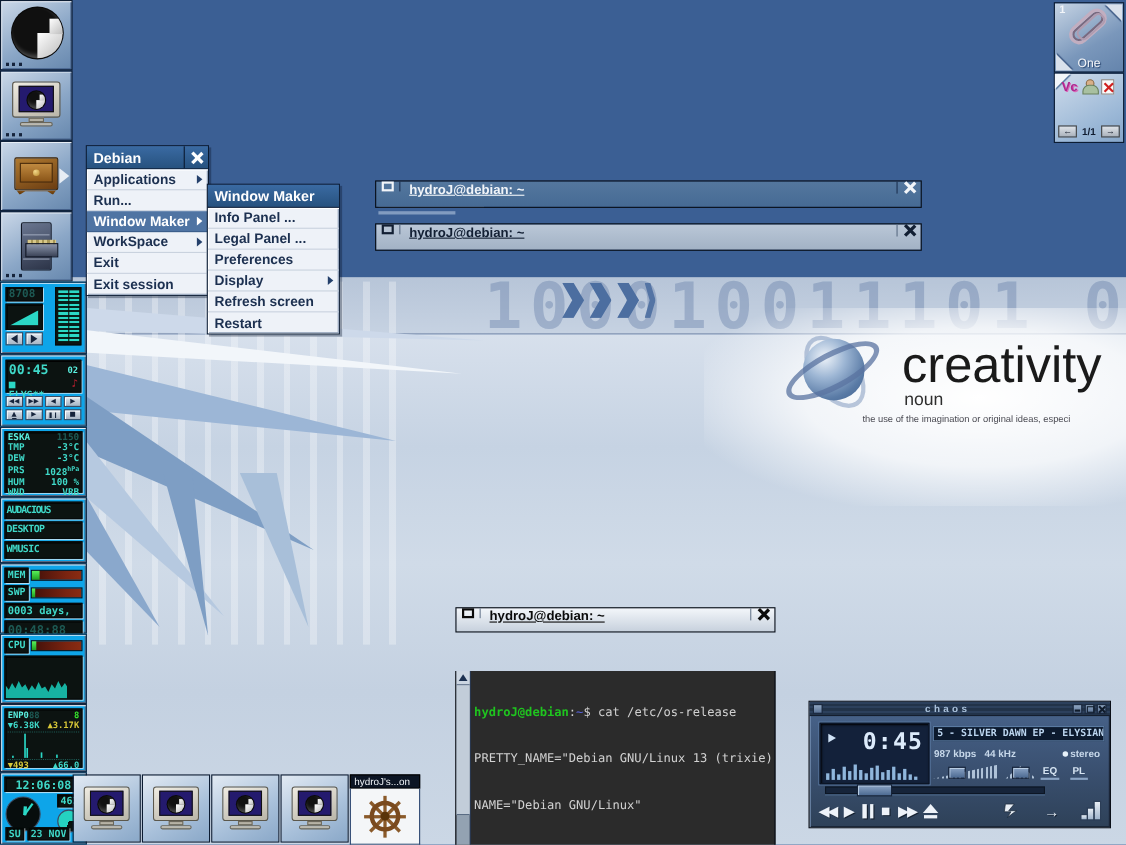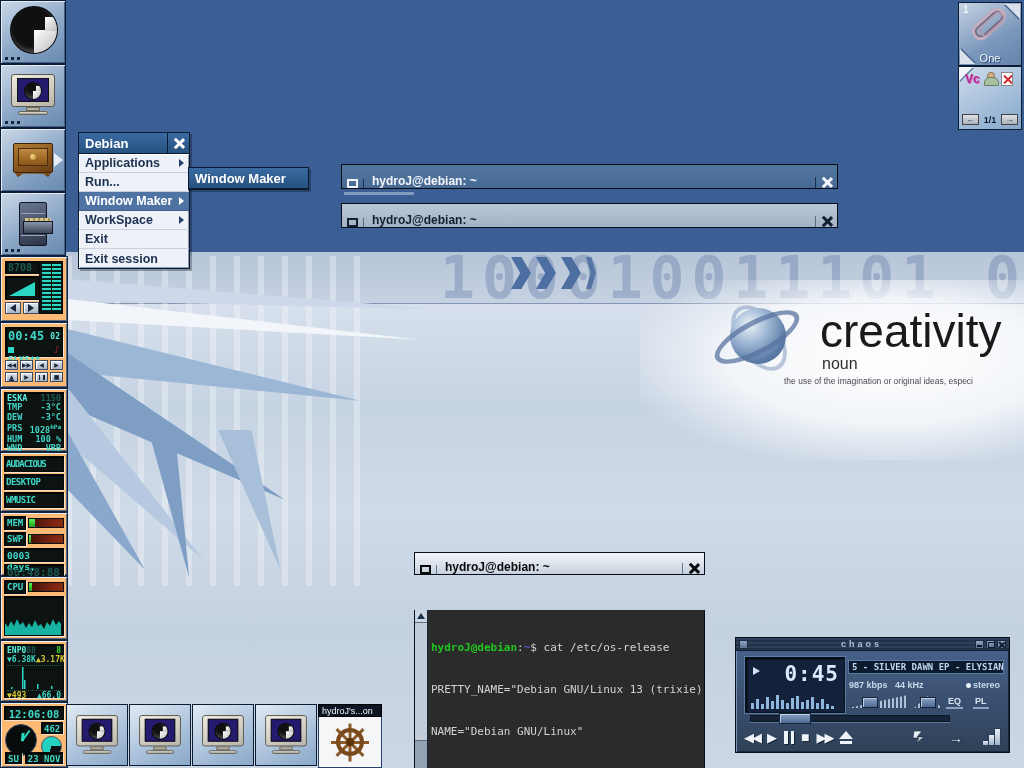--- a/index.html
+++ b/index.html
@@ -71,21 +71,21 @@
   .cab { position:relative; width:46px; height:46px; }
   .cab-body { position:absolute; left:8px; top:1px; width:28px; height:44px;
     background:linear-gradient(160deg,#6a7690,#2c3448); border:1px solid #121826; border-radius:2px; }
   .cab-line { position:absolute; left:10px; width:24px; height:1px; background:#9aa4b8; }
   .cab-open { position:absolute; left:12px; top:20px; width:30px; height:13px;
     background:linear-gradient(#8a94aa,#3c4458); border:1px solid #121826; }
   .cab-files { position:absolute; left:14px; top:17px; width:26px; height:5px;
     background:repeating-linear-gradient(90deg,#d8c88a 0 3px,#a89858 3px 5px); }
 
   
-  .dapp { left:0; width:68px; border:1px solid #14243c; background:#fdba74;
+  .dapp { left:0; width:79px; border:1px solid #14243c; background:#0ea5e9;
     box-shadow:inset 1px 1px 0 #e8eef5, inset -1px -1px 0 #586982; padding:4px; }
   .lcd { background:#0c1311; border:1px solid #060b0a;
     box-shadow:inset 1px 1px 0 rgba(0,0,0,.9), 1px 1px 0 rgba(238,243,248,.7);
     color:#3fd8c8; font-family:"DejaVu Sans Mono",monospace; font-weight:bold; }
   .lcd .dim { color:#1d5a54; }
   .lcd .bright { color:#5af0e0; }
   .dbtn { background:linear-gradient(#dfe6ee,#a8b5c4); border:1px solid #3c4c62;
     box-shadow:inset 1px 1px 0 #fff; color:#16243c; display:flex; align-items:center; justify-content:center;
     font-size:6px; line-height:1; font-family:"DejaVu Sans",sans-serif; }
   .vu { background:#0c1311; border:1px solid #060b0a; }
@@ -114,21 +114,21 @@
   .mi.hl { background:#4f74a3; color:#ffffff; border-bottom-color:#3c5f8c; }
   .subarrow { width:0; height:0; border-top:4px solid transparent; border-bottom:4px solid transparent;
     border-left:5px solid #24406b; }
   .mi.hl .subarrow { border-left-color:#fff; }
 
   
   .x-icon { position:relative; width:11px; height:11px; display:inline-block; }
   .x-icon::before,.x-icon::after { content:""; position:absolute; left:4.5px; top:-1px; width:2.5px; height:13px; background:currentColor; }
   .x-icon::before { transform:rotate(45deg); } .x-icon::after { transform:rotate(-45deg); }
   .sq-icon { width:11px; height:9px; border:2px solid currentColor; display:inline-block; }
-  .titlebar { display:flex; align-items:flex-end; border:1px solid #070d16; }
+  .titlebar { display:flex; align-items:flex-start; border:1px solid #070d16;text-decoration:underline; }
   .tb-btn { width:22px; display:flex; align-items:center; justify-content:center; }
   .tb-title { flex:1; display:flex; align-items:center; padding-left:8px;
     font-size:12px; font-weight:bold; white-space:nowrap; overflow:hidden; }
   .shaded-dark { background:linear-gradient(180deg,#54779e,#466a94); color:#f2f5f9; }
   .shaded-dark .tb-btn { border-right:1px solid #1c3050; }
   .shaded-dark .tb-btn.right { border-right:none; border-left:1px solid #1c3050; }
   .shaded-light { background:linear-gradient(180deg,#bac7d7,#a2b2c5); color:#121f33; }
   .shaded-light .tb-btn { border-right:1px solid #57котик; }
   .shaded-light .tb-btn { border-right:1px solid #5a6c84; }
   .shaded-light .tb-btn.right { border-right:none; border-left:1px solid #5a6c84; }
@@ -541,20 +541,41 @@
       <div class="mi">
           <span class="lbl">Exit session</span>
         </div>
     </div>
   </div>
 
   <div class="abs wm-menu" style="left:188px;top:167px;width:121px">
     <div class="wm-menu-title">
       <span class="t">Window Maker</span>
     </div>
+    <div class="wm-items">
+      <div class="mi">
+          <span class="lbl">Info Panel ...</span>
+        </div>
+      <div class="mi">
+          <span class="lbl">Legal Panel ...</span>
+        </div>
+      <div class="mi">
+          <span class="lbl">Preferences</span>
+        </div>
+      <div class="mi">
+          <span class="lbl">Display</span>
+          <span class="subarrow"></span>
+        </div>
+      <div class="mi">
+          <span class="lbl">Refresh screen</span>
+        </div>
+      <div class="mi">
+          <span class="lbl">Restart</span>
+        </div>
+    </div>
   </div>
 
   <div class="abs titlebar shaded-dark" style="left:341px;top:164px;width:497px;height:25px">
     <div class="tb-btn">
         <span class="sq-icon"></span>
       </div>
     <div class="tb-title">hydroJ@debian: ~</div>
     <div class="tb-btn right">
         <span class="x-icon"></span>
       </div>

